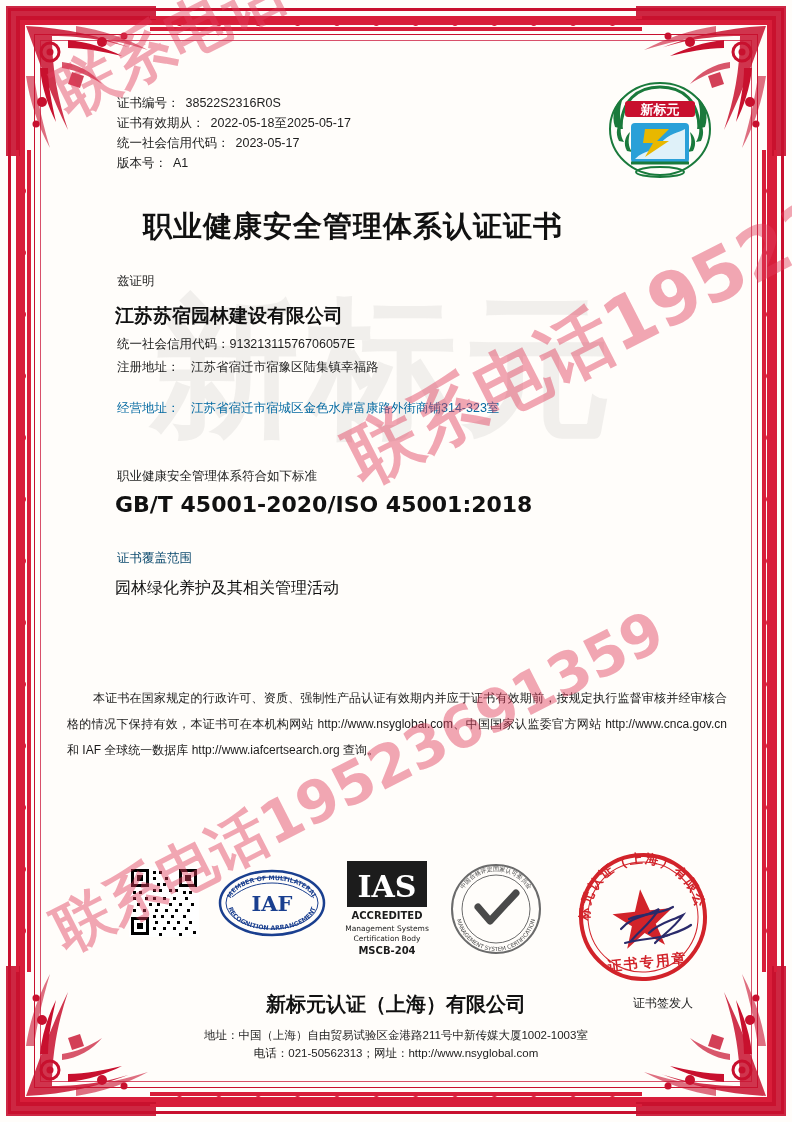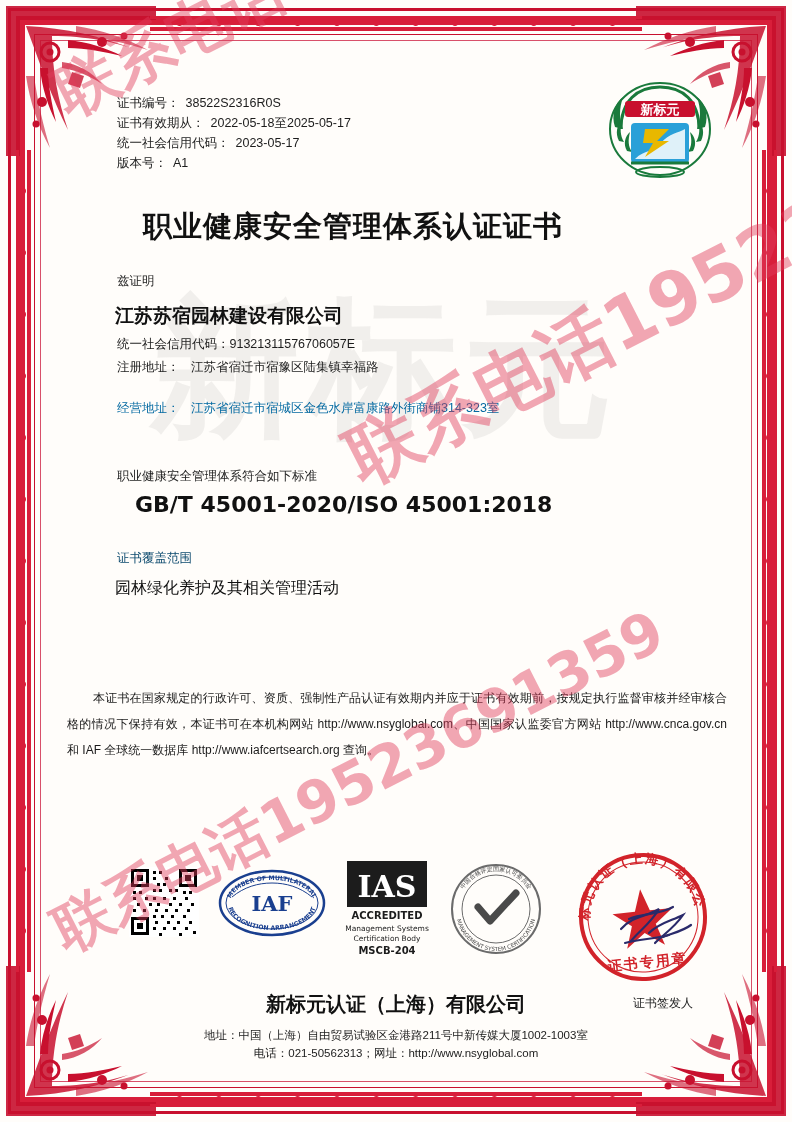--- a/index.html
+++ b/index.html
@@ -155,21 +155,20 @@
     color: #1c1c1c;
   }
   .std-value {
     position: absolute;
     left: 60px;
     top: 437px;
     font-size: 22px;
     font-weight: bold;
     color: #111;
     font-family: "DejaVu Sans", "Liberation Sans", sans-serif;
-    margin-left: 20px;
   }
 
   .scope-label {
     position: absolute;
     left: 62px;
     top: 495px;
     font-size: 12.5px;
     color: #0c4a6e;
   }
   .scope-value {

